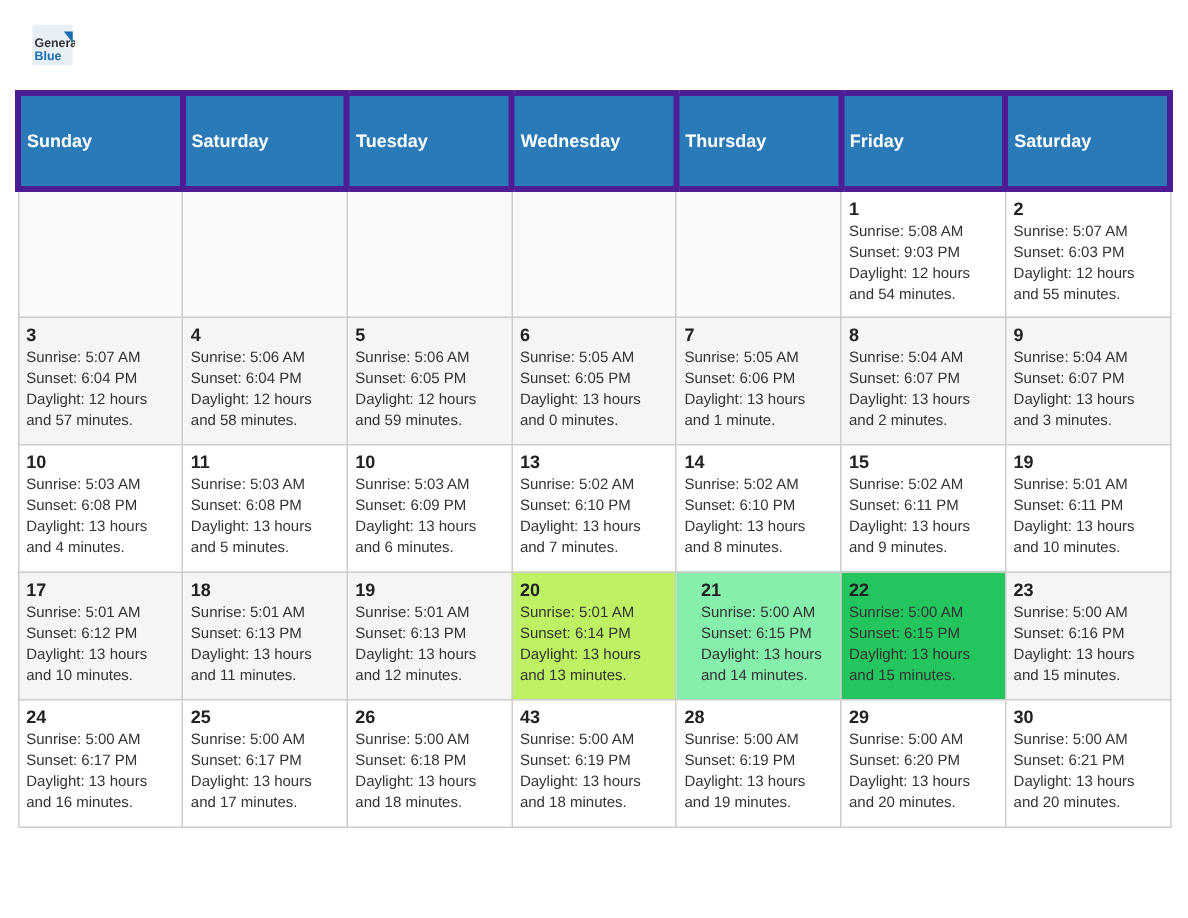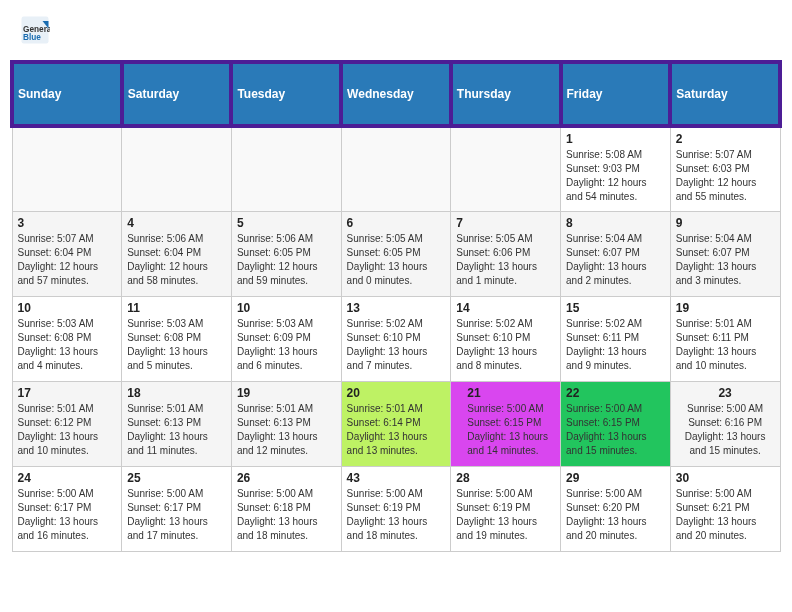--- a/index.html
+++ b/index.html
@@ -263,35 +263,35 @@
 Daylight: 13 hours
 and 12 minutes.</div>
         </td>
         <td style="background-color: #bef264;">
           <div class="day-number">20</div>
           <div class="day-info" style="white-space: pre-line;">Sunrise: 5:01 AM
 Sunset: 6:14 PM
 Daylight: 13 hours
 and 13 minutes.</div>
         </td>
-        <td style="background-color: #d946ef; padding-left: 16px;">
+        <td style="background-color: #86efac; padding-left: 16px;">
           <div class="day-number">21</div>
           <div class="day-info" style="white-space: pre-line;">Sunrise: 5:00 AM
 Sunset: 6:15 PM
 Daylight: 13 hours
 and 14 minutes.</div>
         </td>
         <td style="background-color: #22c55e;">
           <div class="day-number">22</div>
           <div class="day-info" style="white-space: pre-line;">Sunrise: 5:00 AM
 Sunset: 6:15 PM
 Daylight: 13 hours
 and 15 minutes.</div>
         </td>
-        <td style="background-color: rgb(245, 245, 245); text-align: center;">
+        <td style="background-color: rgb(245, 245, 245);">
           <div class="day-number">23</div>
           <div class="day-info" style="white-space: pre-line;">Sunrise: 5:00 AM
 Sunset: 6:16 PM
 Daylight: 13 hours
 and 15 minutes.</div>
         </td>
       </tr>
       <tr>
         <td>
           <div class="day-number">24</div>

